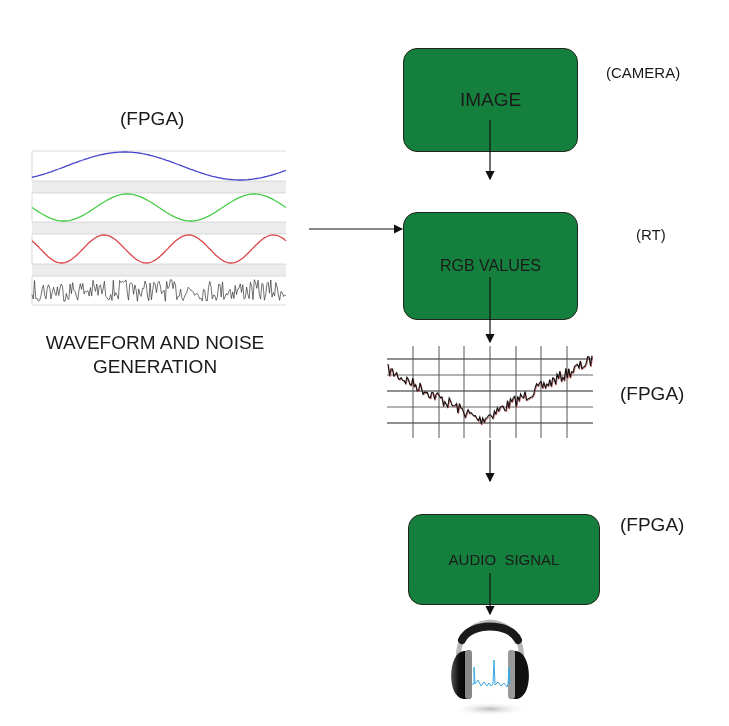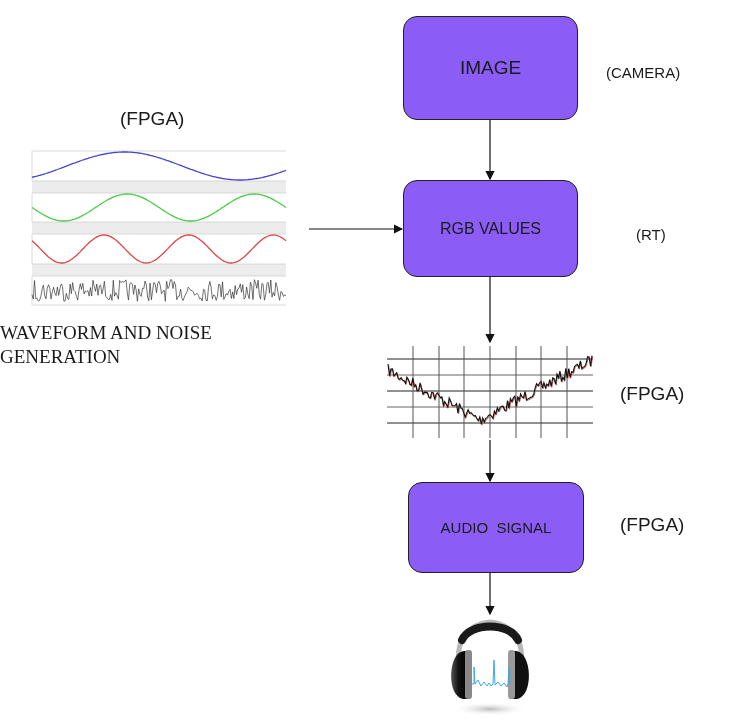--- a/index.html
+++ b/index.html
@@ -1,31 +1,31 @@
 <!DOCTYPE html>
 <html><head>
   <meta charset="utf-8">
   <style>
     html, body { margin: 0; padding: 0; background: #ffffff; }
     body { width: 729px; height: 726px; position: relative; overflow: hidden;
            font-family: "Liberation Sans", sans-serif; color: #1a1a1a; }
-    .box { position: absolute; border: 1.3px solid #222; border-radius: 14px; background: #8b5cf6;
+    .box { position: absolute; border: 1.3px solid #222; border-radius: 14px; background: #15803d;
            display: flex; align-items: center; justify-content: center; text-align: center;
-           box-sizing: border-box; }
+           box-sizing: border-box; margin-top: 32px; }
     .label { position: absolute; white-space: nowrap; }
     svg.overlay { position: absolute; left: 0; top: 0; }
     #box-image { left: 403px; top: 16px; width: 175px; height: 104px; font-size: 19px; }
-    #box-rgb { left: 403px; top: 180px; width: 175px; height: 97px; font-size: 16px; }
-    #box-audio { left: 408px; top: 482px; width: 176px; height: 91px; font-size: 15px; line-height: 20px; }
+    #box-rgb { left: 403px; top: 180px; width: 175px; height: 108px; font-size: 16px; }
+    #box-audio { left: 408px; top: 482px; width: 192px; height: 91px; font-size: 15px; line-height: 20px; }
     #lbl-camera { left: 606px; top: 64px; font-size: 15px; }
     #lbl-rt { left: 636px; top: 226px; font-size: 15px; }
     #lbl-fpga-chart { left: 620px; top: 383px; font-size: 19px; }
     #lbl-fpga-audio { left: 620px; top: 514px; font-size: 19px; }
     #lbl-fpga-left { left: 120px; top: 108px; font-size: 19px; }
-    #lbl-wave { left: 0; width: 310px; top: 321px; font-size: 19px; line-height: 24px; white-space: normal; font-family: Liberation Serif, serif; }
+    #lbl-wave { left: 0; width: 310px; top: 331px; font-size: 19px; text-align: center; line-height: 24px; white-space: normal; }
   </style>
 </head>
 <body>
 
 <div class="box" id="box-image">
   <span>IMAGE</span>
 </div>
 <div class="box" id="box-rgb">
   <span>RGB VALUES</span>
 </div>

